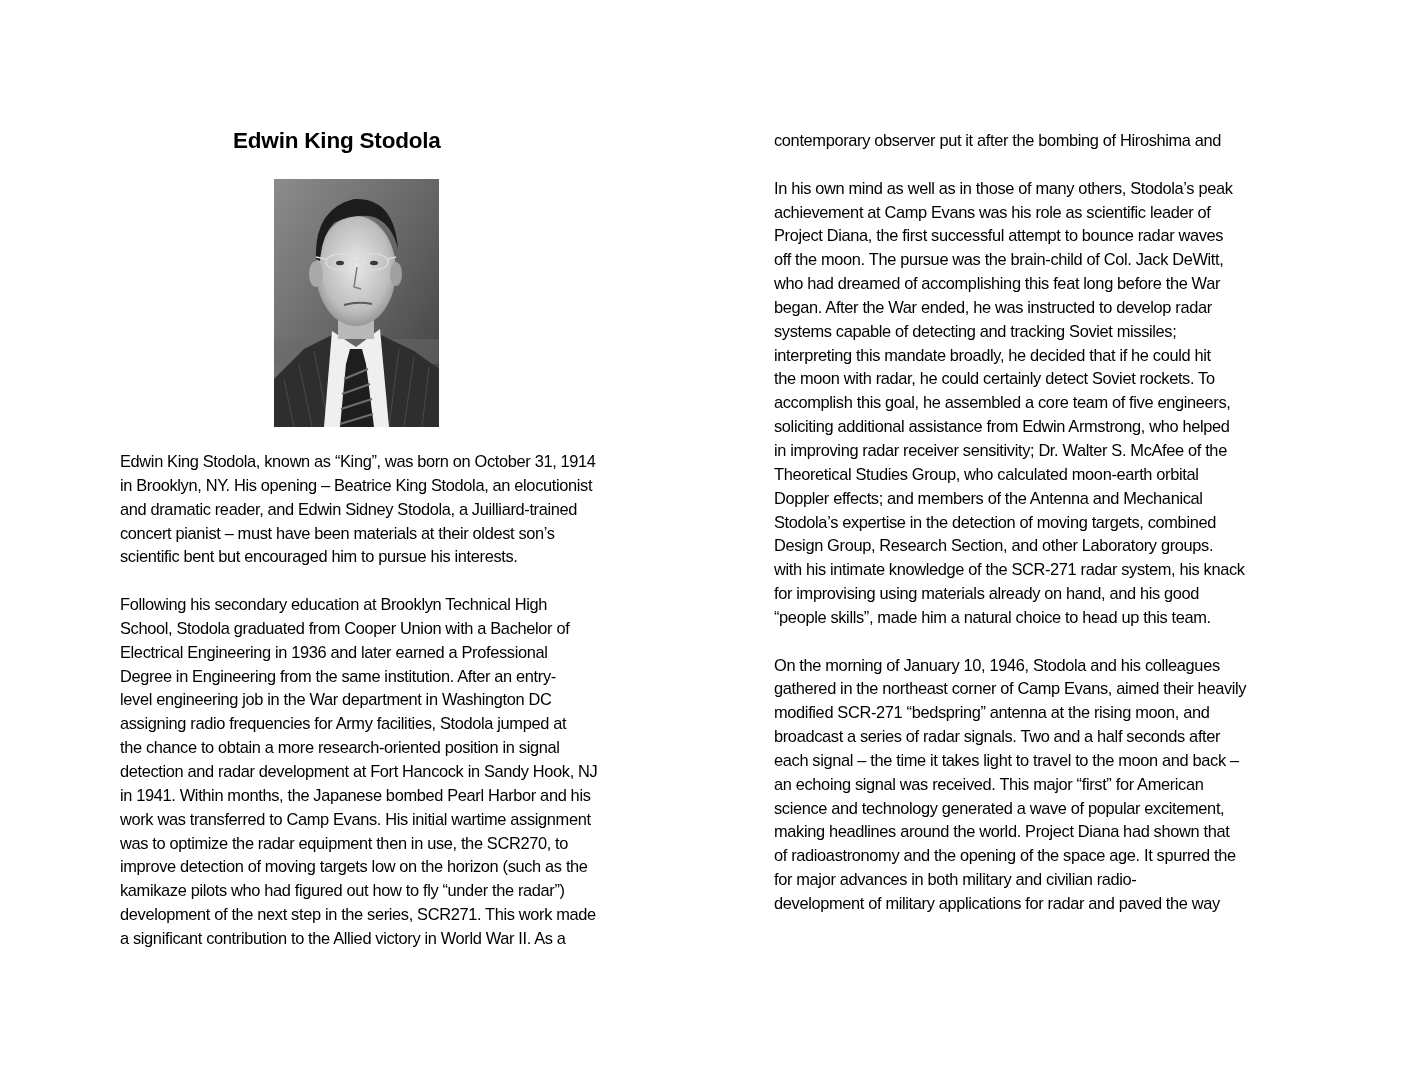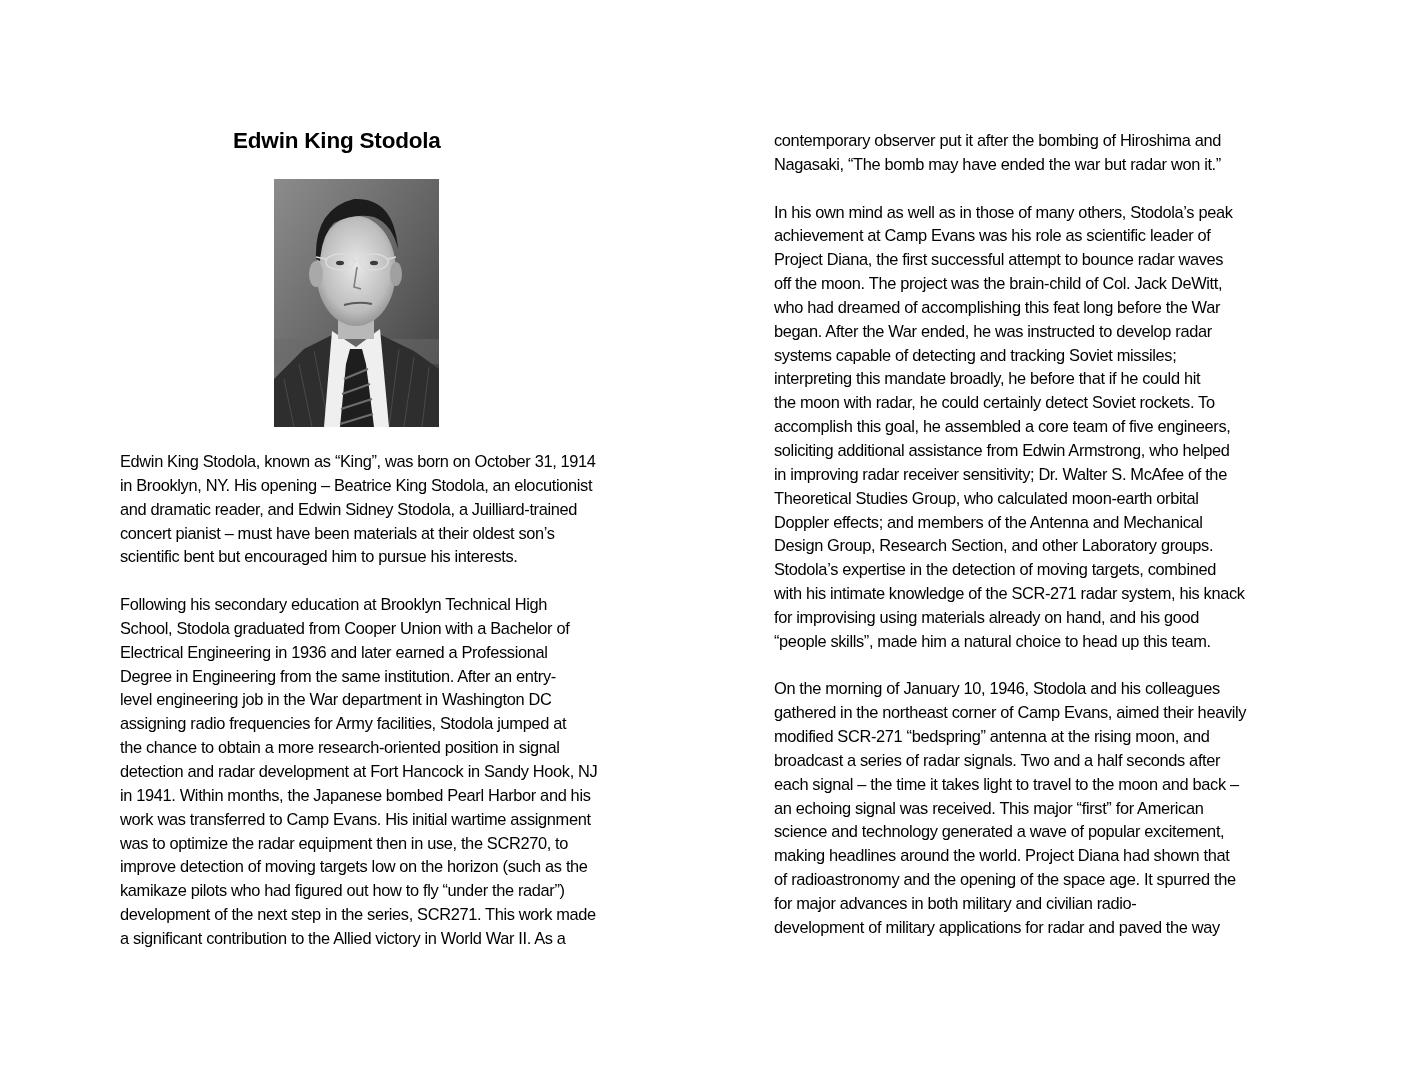--- a/index.html
+++ b/index.html
@@ -118,40 +118,39 @@
     <span class="line">improve detection of moving targets low on the horizon (such as the</span>
     <span class="line">kamikaze pilots who had figured out how to fly “under the radar”)</span>
     <span class="line">development of the next step in the series, SCR271. This work made</span>
     <span class="line">a significant contribution to the Allied victory in World War II.  As a</span>
   </div>
 </div>
 
 <div class="col col-right">
   <div>
     <span class="line">contemporary observer put it after the bombing of Hiroshima and</span>
-    <span class="line">Nagasaki, “The bomb may have ended the war but radar won it.”</span>
   </div>
   <span class="gap"></span>
   <div>
     <span class="line">In his own mind as well as in those of many others, Stodola’s peak</span>
     <span class="line">achievement at Camp Evans was his role as scientific leader of</span>
     <span class="line">Project Diana, the first successful attempt to bounce radar waves</span>
-    <span class="line">off the moon. The project was the brain-child of Col. Jack DeWitt,</span>
+    <span class="line">off the moon. The pursue was the brain-child of Col. Jack DeWitt,</span>
     <span class="line">who had dreamed of accomplishing this feat long before the War</span>
     <span class="line">began. After the War ended, he was instructed to develop radar</span>
     <span class="line">systems capable of detecting and tracking Soviet missiles;</span>
-    <span class="line">interpreting this mandate broadly, he before that if he could hit</span>
+    <span class="line">interpreting this mandate broadly, he decided that if he could hit</span>
     <span class="line">the moon with radar, he could certainly detect Soviet rockets. To</span>
     <span class="line">accomplish this goal, he assembled a core team of five engineers,</span>
     <span class="line">soliciting additional assistance from Edwin Armstrong, who helped</span>
     <span class="line">in improving radar receiver sensitivity; Dr. Walter S. McAfee of the</span>
     <span class="line">Theoretical Studies Group, who calculated moon-earth orbital</span>
     <span class="line">Doppler effects; and members of the Antenna and Mechanical</span>
+    <span class="line">Stodola’s expertise in the detection of moving targets, combined</span>
     <span class="line">Design Group, Research Section, and other Laboratory groups.</span>
-    <span class="line">Stodola’s expertise in the detection of moving targets, combined</span>
     <span class="line">with his intimate knowledge of the SCR-271 radar system, his knack</span>
     <span class="line">for improvising using materials already on hand, and his good</span>
     <span class="line">“people skills”, made him a natural choice to head up this team.</span>
   </div>
   <span class="gap"></span>
   <div>
     <span class="line">On the morning of January 10, 1946, Stodola and his colleagues</span>
     <span class="line">gathered in the northeast corner of Camp Evans, aimed their heavily</span>
     <span class="line">modified SCR-271 “bedspring” antenna at the rising moon, and</span>
     <span class="line">broadcast a series of radar signals. Two and a half seconds after</span>

